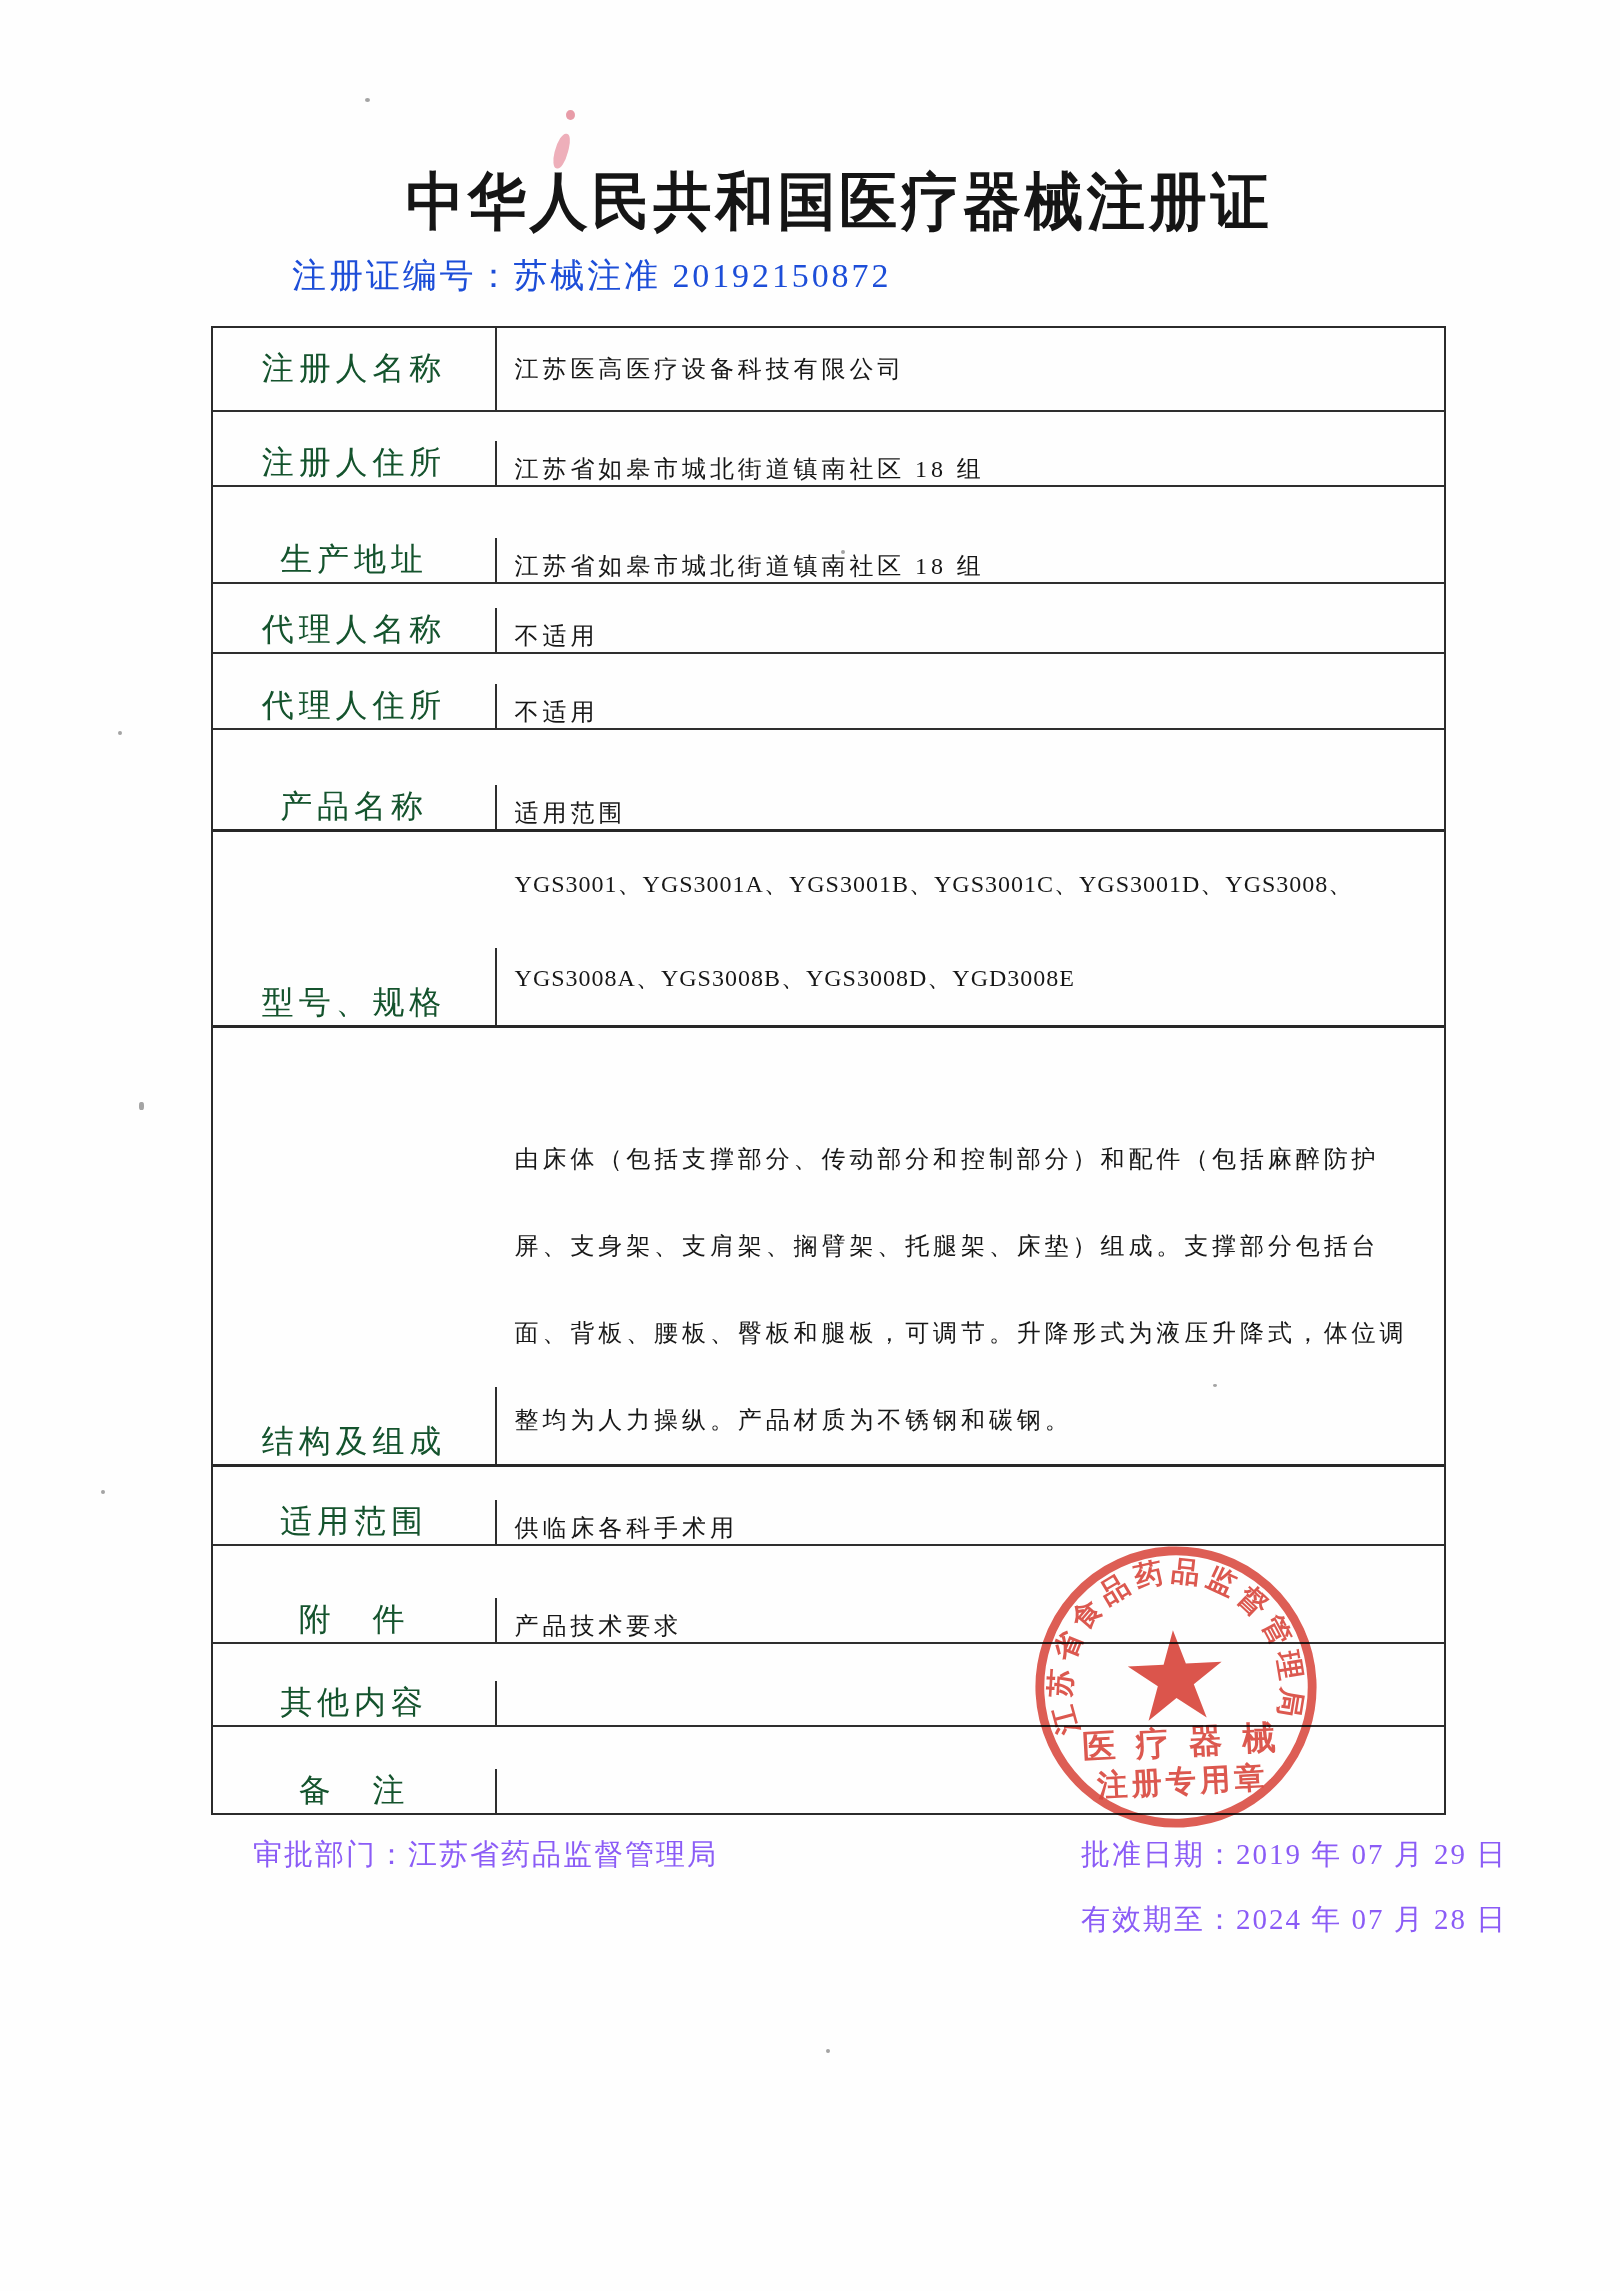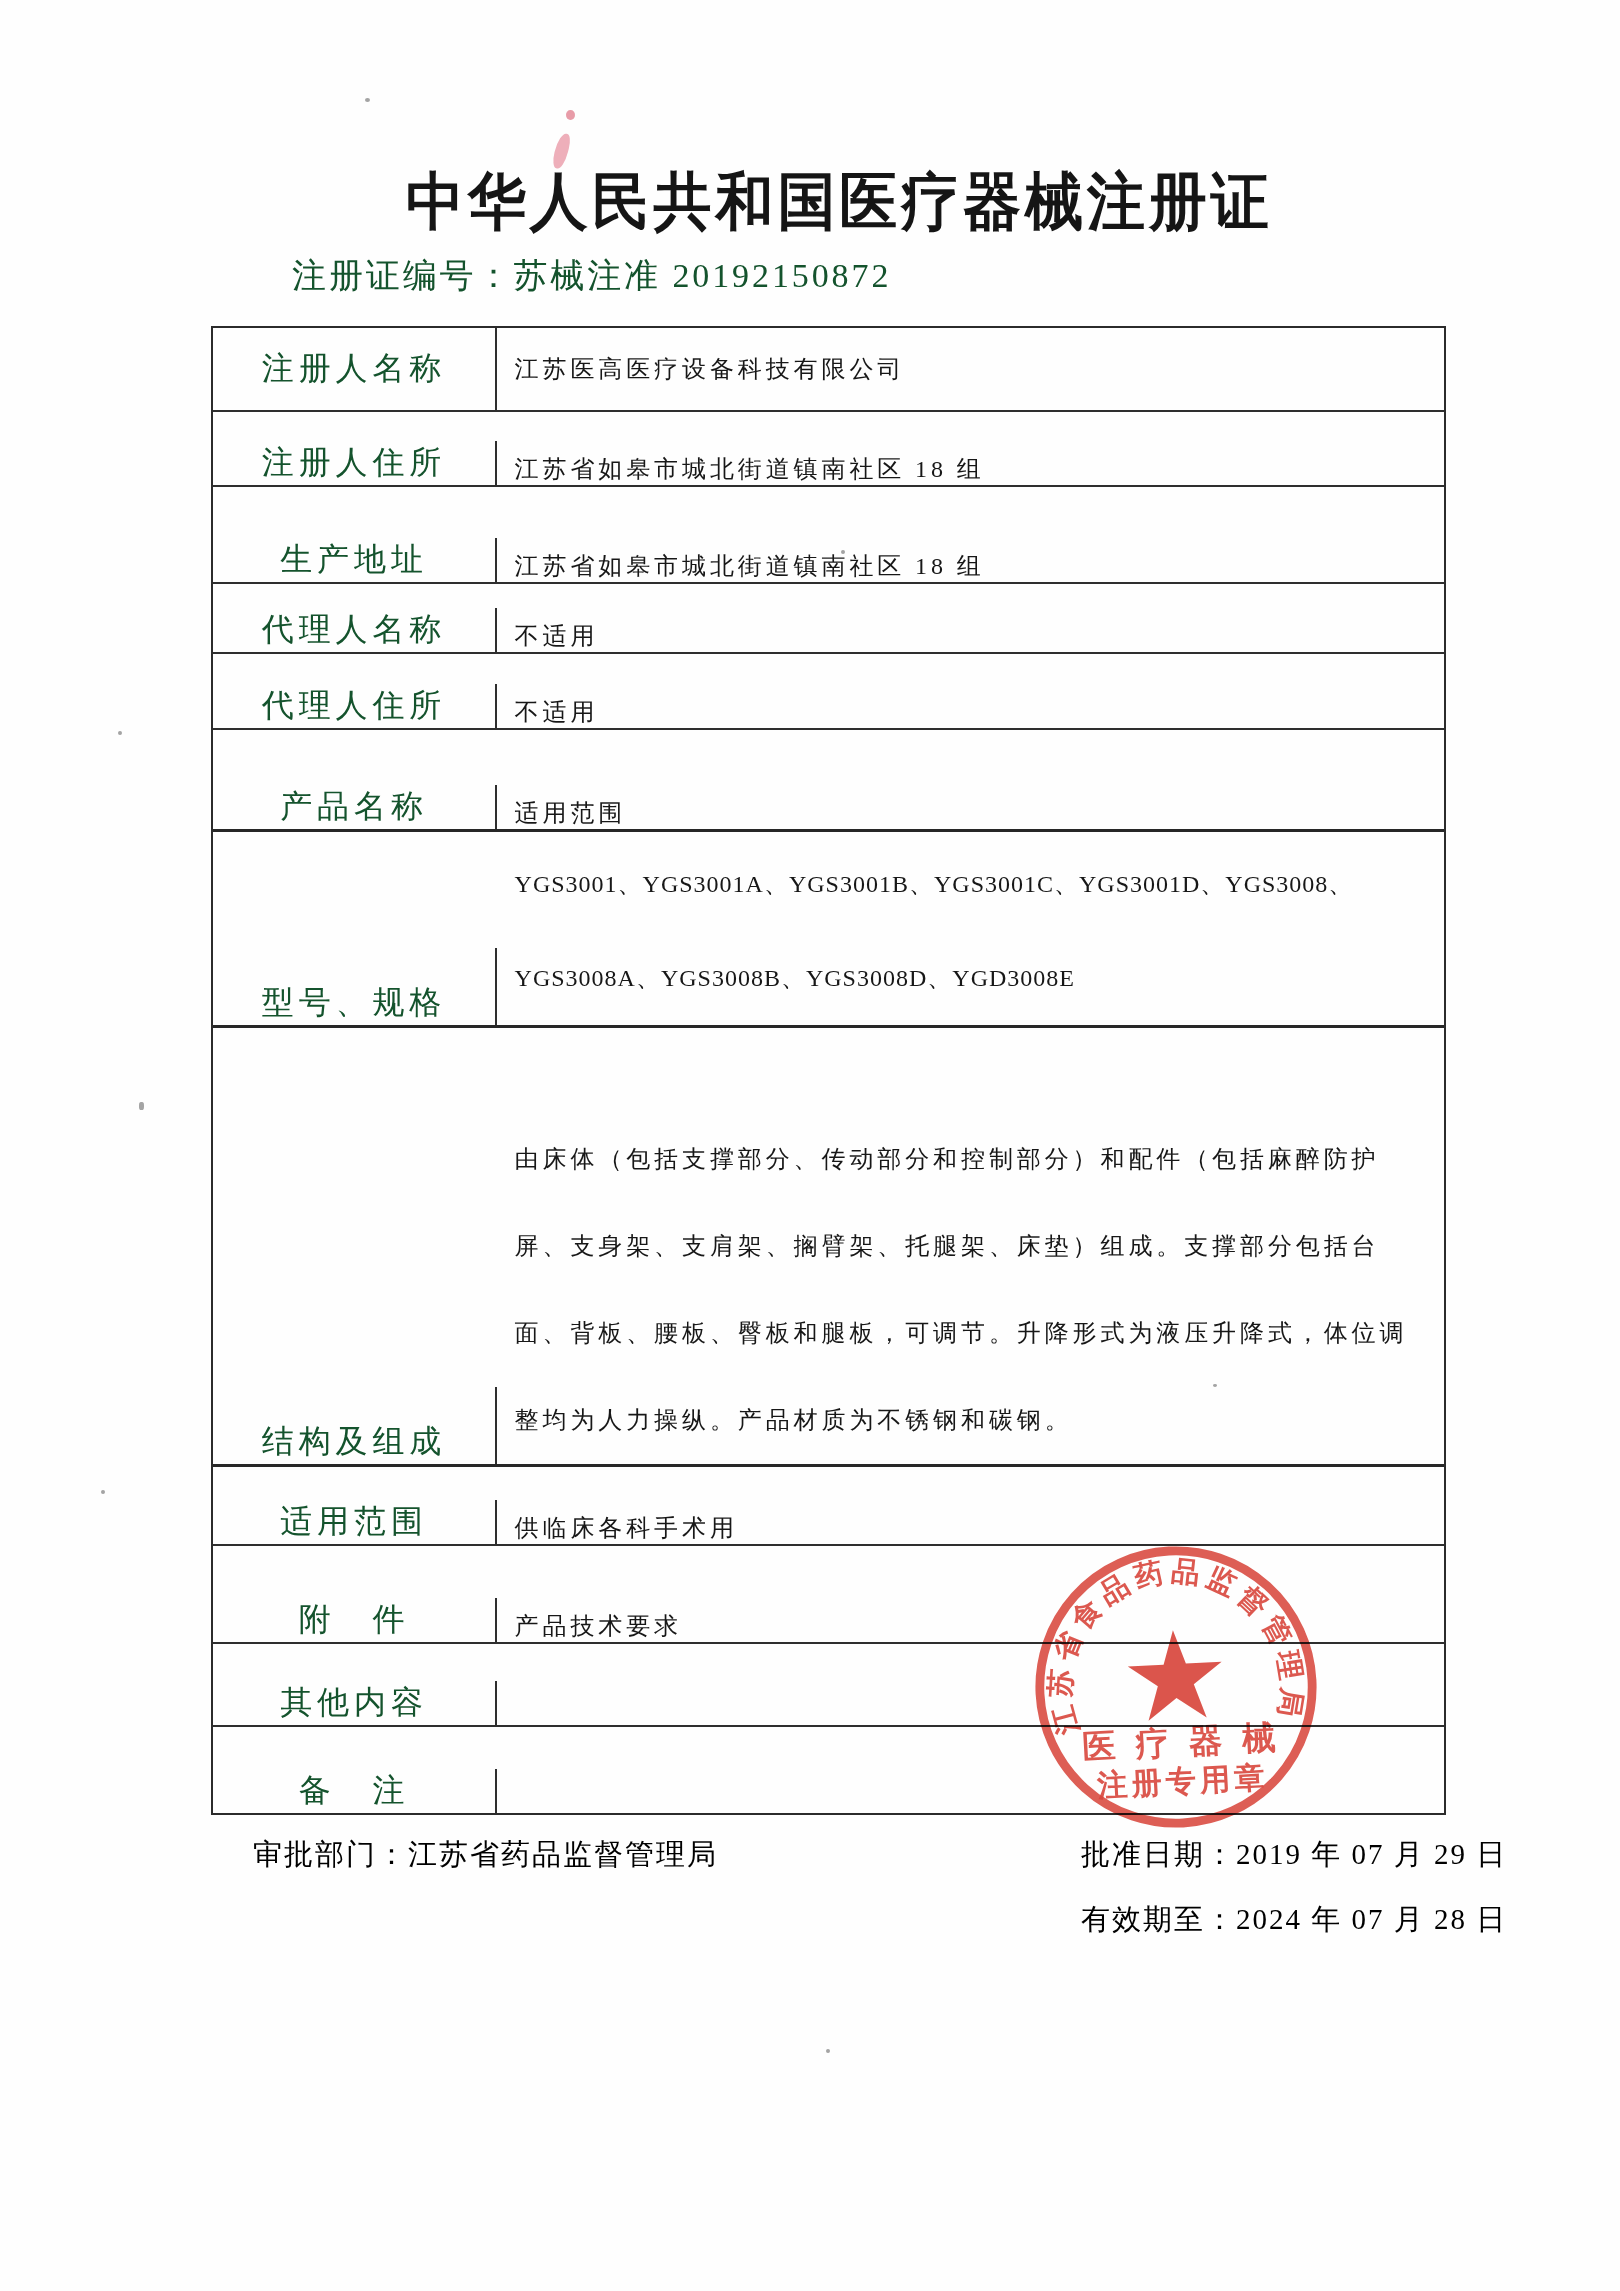--- a/index.html
+++ b/index.html
@@ -14,21 +14,21 @@
   
   #title{
     position:absolute;left:406px;top:163px;
     font-size:58px;font-weight:900;letter-spacing:3.9px;
     color:#151515;
     transform:scaleY(1.08);
     white-space:nowrap;
   }
   #regline{
     position:absolute;left:292px;top:253px;
-    font-size:34px;letter-spacing:2.9px;color:#14532d;
+    font-size:34px;letter-spacing:2.9px;color:#1d4ed8;
     white-space:nowrap;
     text-align:center;
   }
   
   #cert-table{
     position:absolute;left:211px;top:326px;width:1235px;
     border:2.9px solid #2b2b2b;
     box-sizing:border-box;
     background:transparent;
   }
@@ -57,21 +57,21 @@
   .tvalue.para{display:block;}
   .tvalue.models{letter-spacing:1px;line-height:94px;padding-top:5.9px;}
   .tvalue.structure{line-height:87px;padding-top:3.9px;}
   
   #stamp{
     position:absolute;left:1032px;top:1543px;width:288px;height:288px;
     mix-blend-mode:multiply;opacity:0.92;
     transform:rotate(-3deg);
   }
   
-  .footline{position:absolute;font-size:29px;letter-spacing:2px;color:#000000;white-space:nowrap;}
+  .footline{position:absolute;font-size:29px;letter-spacing:2px;color:#8b5cf6;white-space:nowrap;}
   #dept{left:253px;top:1835px;}
   #apprdate{left:1081px;top:1835px;}
   #validdate{left:1081px;top:1900px;}
   
   .speck{position:absolute;border-radius:50%;background:#5a5a5a;opacity:.55;}
   #smudge1{position:absolute;left:555px;top:133px;width:12.7px;height:36px;
     background:rgba(224,110,130,.55);border-radius:60% 40% 55% 45%;transform:rotate(14deg);}
   #smudge2{position:absolute;left:566px;top:110px;width:8.8px;height:9.8px;
     background:rgba(216,90,110,.6);border-radius:50%;}
 </style>

